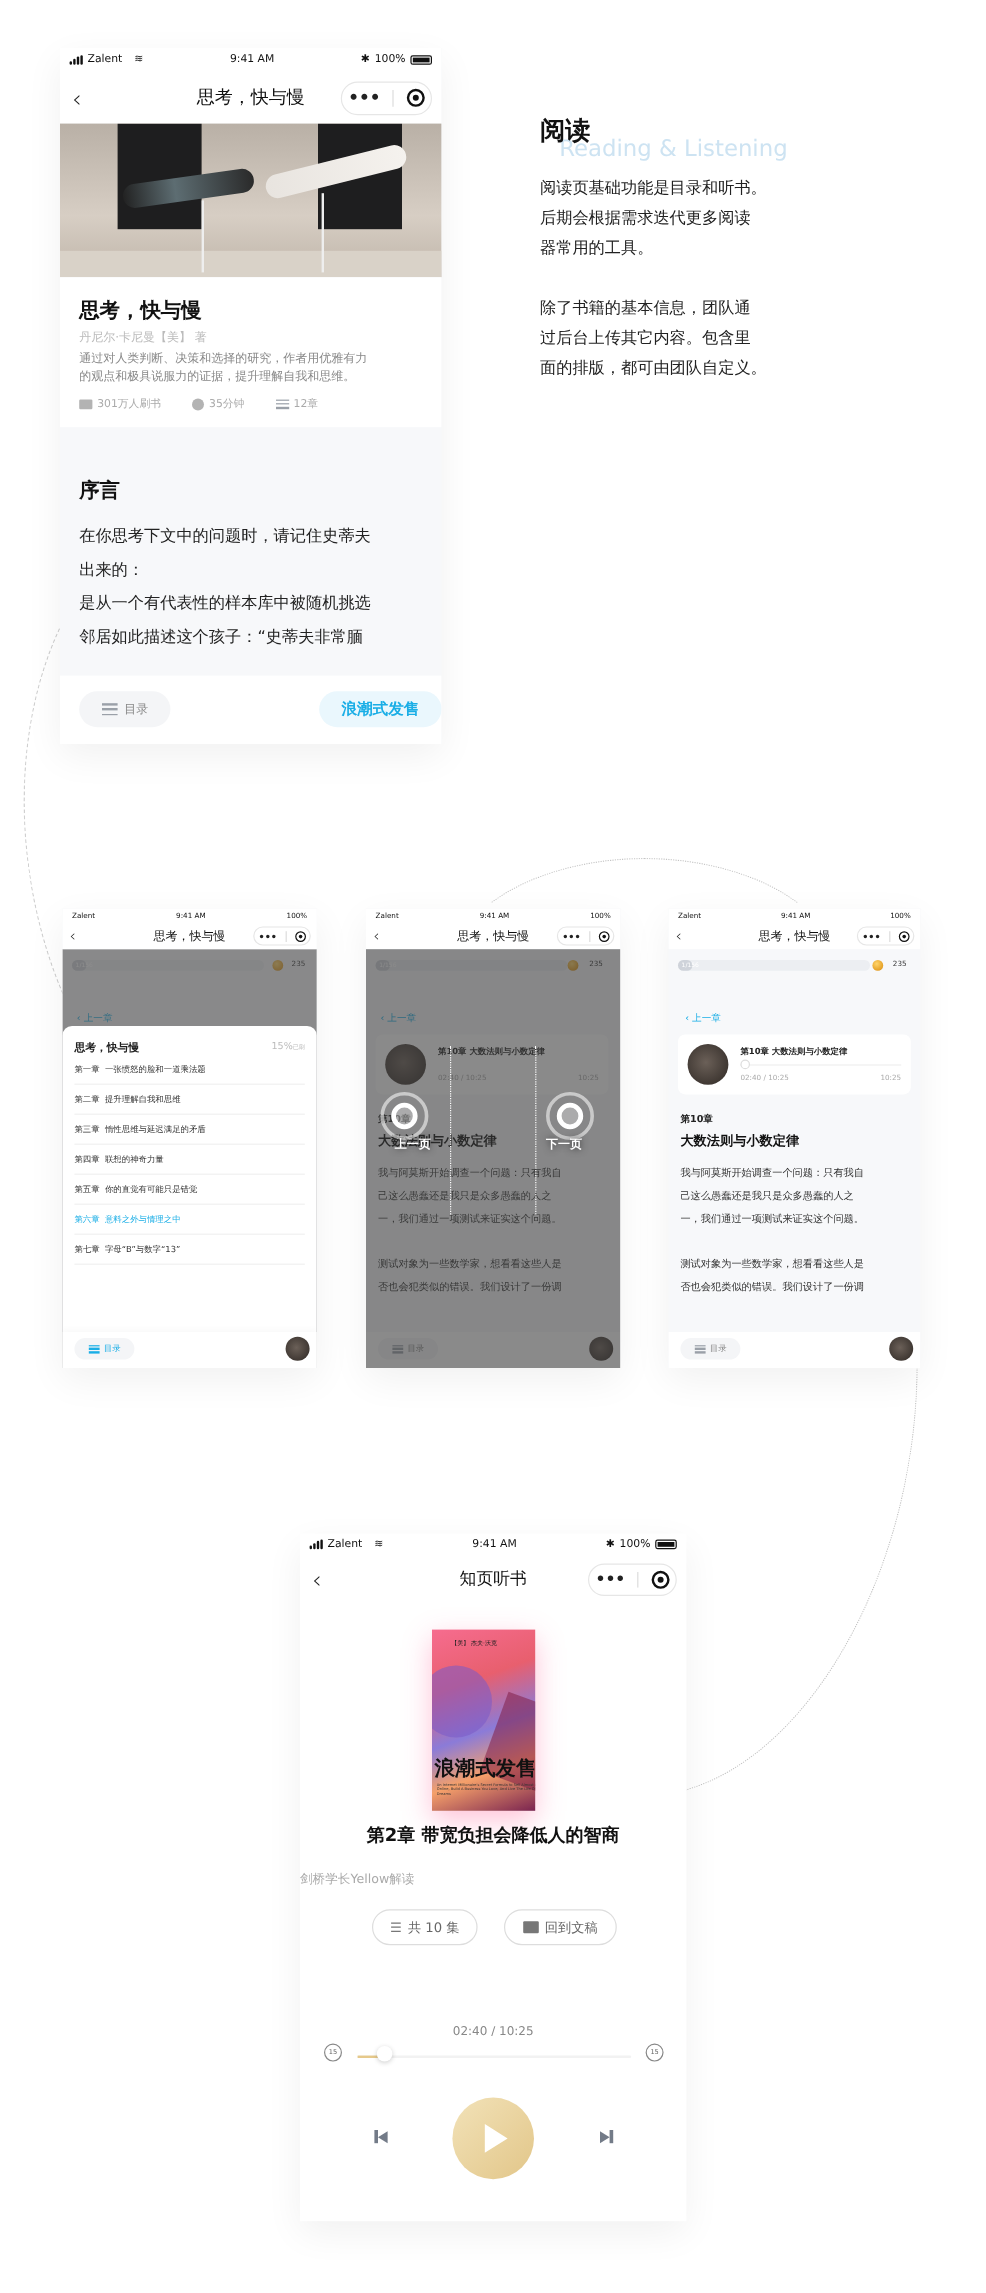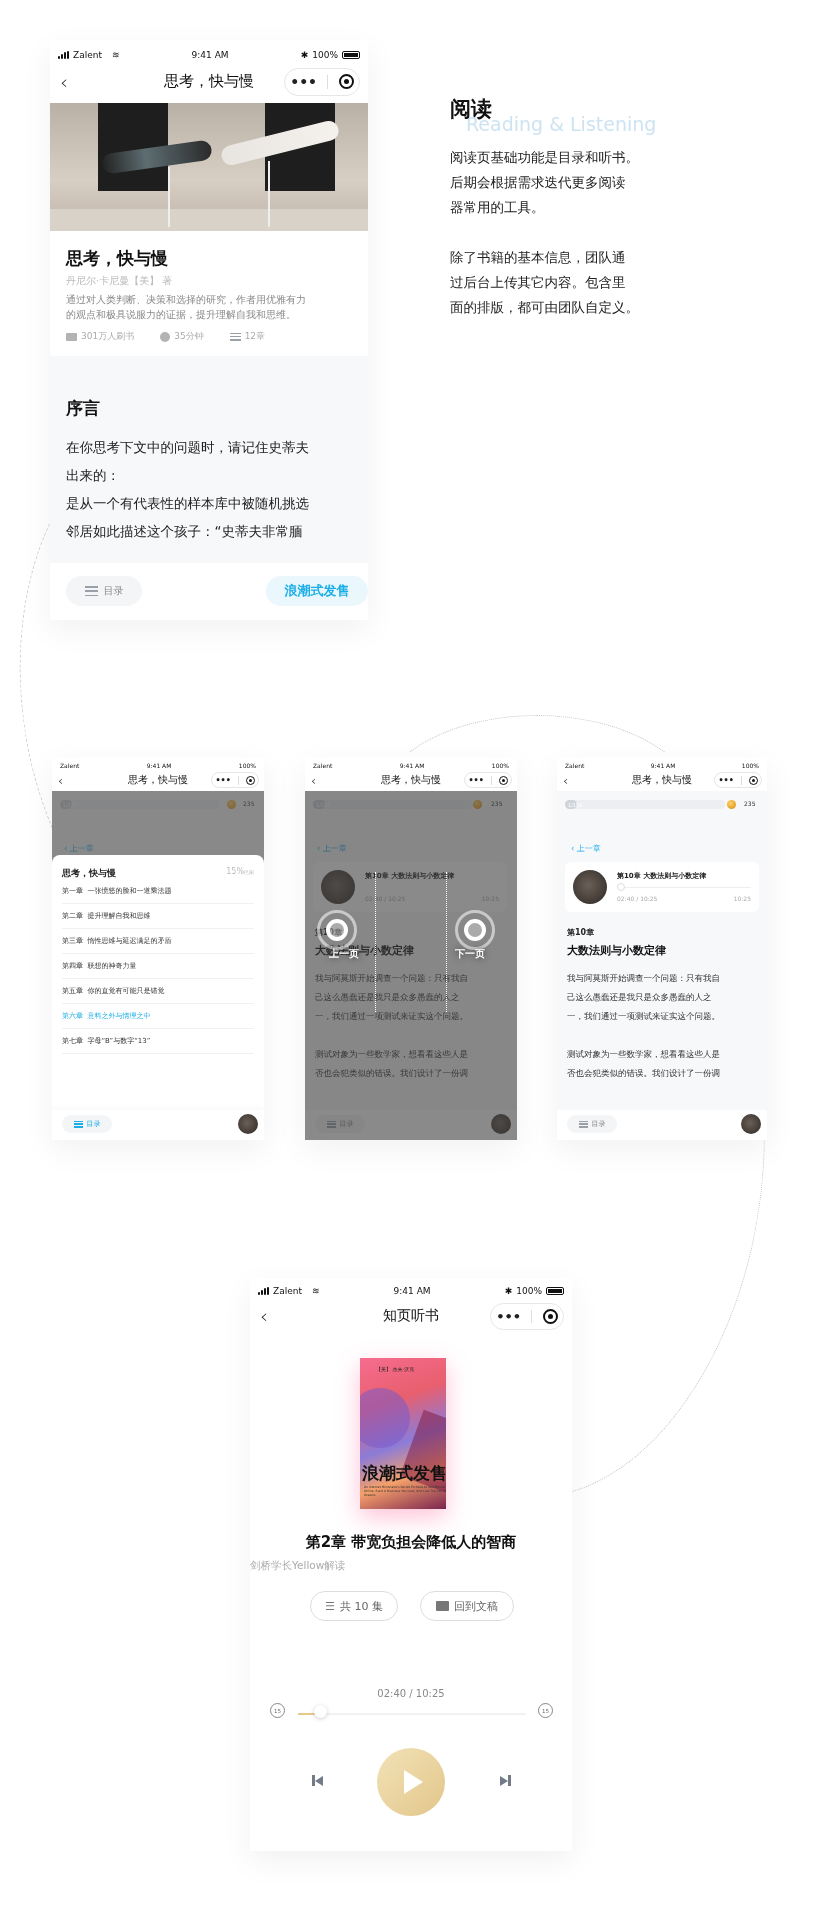--- a/index.html
+++ b/index.html
@@ -1,18 +1,18 @@
 <!DOCTYPE html>
 <html><head>
 <meta charset="utf-8">
 <style>
 *{box-sizing:border-box;margin:0;padding:0}
 html,body{width:822px;height:1911px;background:#fff;font-family:"DejaVu Sans","Liberation Sans",sans-serif;color:#222;overflow:hidden;position:relative}
 .phone{position:absolute;background:#fff;overflow:hidden;box-shadow:0 10px 30px rgba(0,0,0,0.06)}
-.status{display:flex;align-items:flex-end;justify-content:space-between;padding:0 8px;color:#111}
+.status{display:flex;align-items:center;justify-content:space-between;padding:0 8px;color:#111}
 .status .l{display:flex;align-items:center;gap:4px}
 .bars{display:inline-flex;align-items:flex-end;gap:1px}
 .bars i{display:block;width:2px;background:#111;border-radius:1px}
 .batt{display:inline-block;border:1px solid #111;border-radius:2px;position:relative}
 .batt:after{content:"";position:absolute;background:#111;inset:1px}
 .nav{display:flex;align-items:center;justify-content:center;position:relative}
 .nav .back{position:absolute;left:10px;font-weight:300}
 .nav .title{color:#111}
 .capsule{position:absolute;right:8px;border:1px solid #e6e6e6;border-radius:20px;display:flex;align-items:center;justify-content:space-around;background:#fff}
 .capsule .sep{width:1px;background:#ddd}
@@ -375,21 +375,21 @@
         </span>
     </div>
   </div>
   <div class="cover" style="left:110px;top:80px;width:86px;height:151px">
     <span style="position:absolute;left:16px;top:8px;font-size:5px;color:#222;font-family:'DejaVu Serif',serif">【美】 杰夫·沃克</span>
     <div style="position:absolute;left:-10px;top:30px;width:60px;height:60px;border-radius:50%;background:rgba(120,90,200,0.55)"></div>
     <div style="position:absolute;left:50px;top:60px;width:60px;height:70px;background:rgba(130,30,70,0.55);transform:rotate(20deg)"></div>
     <span style="position:absolute;left:2px;top:104px;font-size:17px;font-weight:bold;font-family:'DejaVu Serif',serif;color:#111;white-space:nowrap">浪潮式发售</span>
     <span style="position:absolute;left:4px;top:127px;width:96px;font-size:3px;line-height:4px;color:#333;overflow:hidden;height:20px">An Internet Millionaire's Secret Formula to Sell Almost Anything Online, Build A Business You Love, And Live The Life Of Your Dreams</span>
   </div>
-  <div style="position:absolute;left:0;width:322px;top:255px;text-align:center;font-size:15px;font-weight:bold;color:#111">第2章 带宽负担会降低人的智商</div>
+  <div style="position:absolute;left:0;width:322px;top:242px;text-align:center;font-size:15px;font-weight:bold;color:#111">第2章 带宽负担会降低人的智商</div>
   <div style="position:absolute;left:0;width:322px;top:281px;font-size:10.5px;color:#aaa">剑桥学长Yellow解读</div>
   <div class="btn-outline" style="left:60px;top:313px;width:88px;height:30px">
     <span style="font-size:11px;color:#777">☰</span>
       <span>共 10 集</span>
   </div>
   <div class="btn-outline" style="left:170px;top:313px;width:94px;height:30px">
     <span class="ic-card" style="width:13px;height:10px;background:#777"></span>
       <span>回到文稿</span>
   </div>
   <div style="position:absolute;left:0;width:322px;top:410px;text-align:center;font-size:10px;color:#888">02:40 / 10:25</div>

